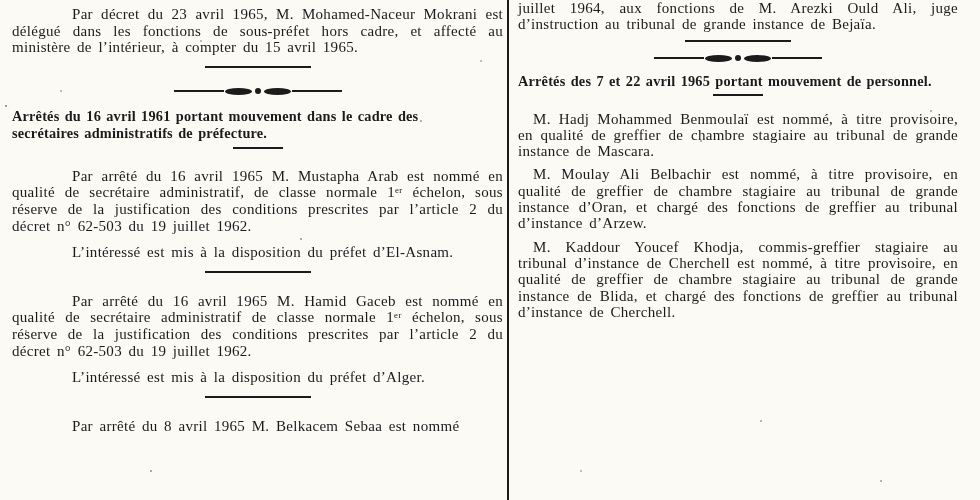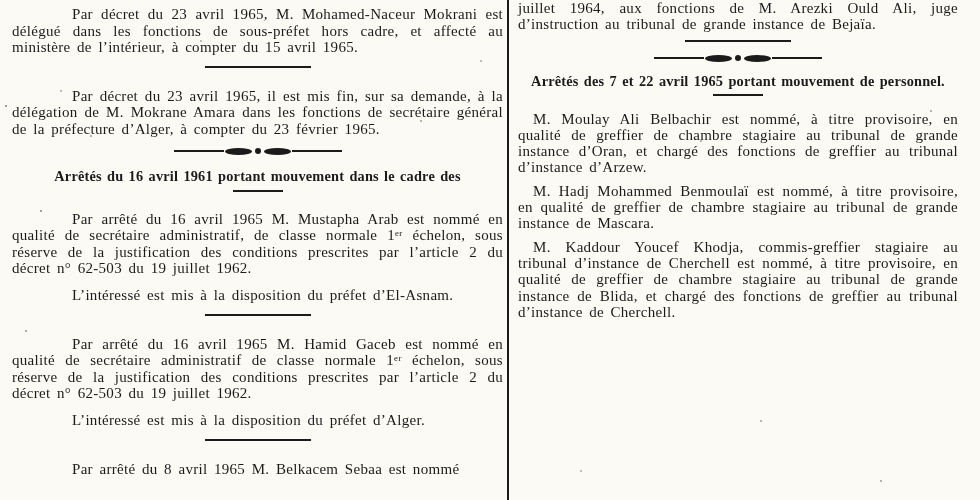--- a/index.html
+++ b/index.html
@@ -23,21 +23,21 @@
     line-height: 16.3px;
     letter-spacing: 0.3px;
     word-spacing: 2.5px;
     text-indent: 15px;
   }
   .col-left .para { text-indent: 60px; margin-bottom: 10px; line-height: 16.6px; }
   .para.no-indent { text-indent: 0; }
 
   .heading {
     margin: 0 0 2px 0;
-    text-align: center;
+    text-align: left;
     font-size: 14.3px;
     font-weight: bold;
     line-height: 17px;
     letter-spacing: 0.2px;
     word-spacing: 1.5px;
   }
 
   .rule {
     height: 2px; width: 106px;
     background: var(--ink, #1d1d1d);
@@ -79,30 +79,30 @@
   }
 </style>
 </head>
 <body style="background: rgb(251, 250, 245);">
 
 <div class="page">
   <div class="speckles"></div>
   <div class="col col-left" id="col-left">
       <p class="para">Par décret du 23 avril 1965, M. Mohamed-Naceur Mokrani est délégué dans les fonctions de sous-préfet hors cadre, et affecté au ministère de l’intérieur, à compter du 15 avril 1965.</p>
       <div class="rule"></div>
-      <p class="para">Par décret du 23 avril 1965, il est mis fin, sur sa demande, à la délégation de M. Mokrane Amara dans les fonctions de secrétaire général de la préfecture d’Alger, à compter du 23 février 1965.</p>
       <div class="ornament">
         <span class="orn-line"></span>
         <span class="orn-blob"></span>
         <span class="orn-dot"></span>
         <span class="orn-blob"></span>
         <span class="orn-line"></span>
       </div>
       <h3 class="heading">
         <div>Arrêtés du 16 avril 1961 portant mouvement dans le cadre des</div>
+        <div>secrétaires administratifs de préfecture.</div>
       </h3>
       <div class="rule small"></div>
       <p class="para">Par arrêté du 16 avril 1965 M. Mustapha Arab est nommé en qualité de secrétaire administratif, de classe normale 1ᵉʳ échelon, sous réserve de la justification des conditions prescrites par l’article 2 du décret n° 62-503 du 19 juillet 1962.</p>
       <p class="para">L’intéressé est mis à la disposition du préfet d’El-Asnam.</p>
       <div class="rule"></div>
       <p class="para">Par arrêté du 16 avril 1965 M. Hamid Gaceb est nommé en qualité de secrétaire administratif de classe normale 1ᵉʳ échelon, sous réserve de la justification des conditions prescrites par l’article 2 du décret n° 62-503 du 19 juillet 1962.</p>
       <p class="para">L’intéressé est mis à la disposition du préfet d’Alger.</p>
       <div class="rule"></div>
       <p class="para">Par arrêté du 8 avril 1965 M. Belkacem Sebaa est nommé</p>
     </div>
@@ -114,17 +114,17 @@
         <span class="orn-line"></span>
         <span class="orn-blob"></span>
         <span class="orn-dot"></span>
         <span class="orn-blob"></span>
         <span class="orn-line"></span>
       </div>
       <h3 class="heading">
         <div>Arrêtés des 7 et 22 avril 1965 portant mouvement de personnel.</div>
       </h3>
       <div class="rule small"></div>
+      <p class="para">M. Hadj Mohammed Benmoulaï est nommé, à titre provisoire, en qualité de greffier de chambre stagiaire au tribunal de grande instance de Mascara.</p>
       <p class="para">M. Moulay Ali Belbachir est nommé, à titre provisoire, en qualité de greffier de chambre stagiaire au tribunal de grande instance d’Oran, et chargé des fonctions de greffier au tribunal d’instance d’Arzew.</p>
-      <p class="para">M. Hadj Mohammed Benmoulaï est nommé, à titre provisoire, en qualité de greffier de chambre stagiaire au tribunal de grande instance de Mascara.</p>
       <p class="para">M. Kaddour Youcef Khodja, commis-greffier stagiaire au tribunal d’instance de Cherchell est nommé, à titre provisoire, en qualité de greffier de chambre stagiaire au tribunal de grande instance de Blida, et chargé des fonctions de greffier au tribunal d’instance de Cherchell.</p>
     </div>
 </div>
 
 </body></html>

